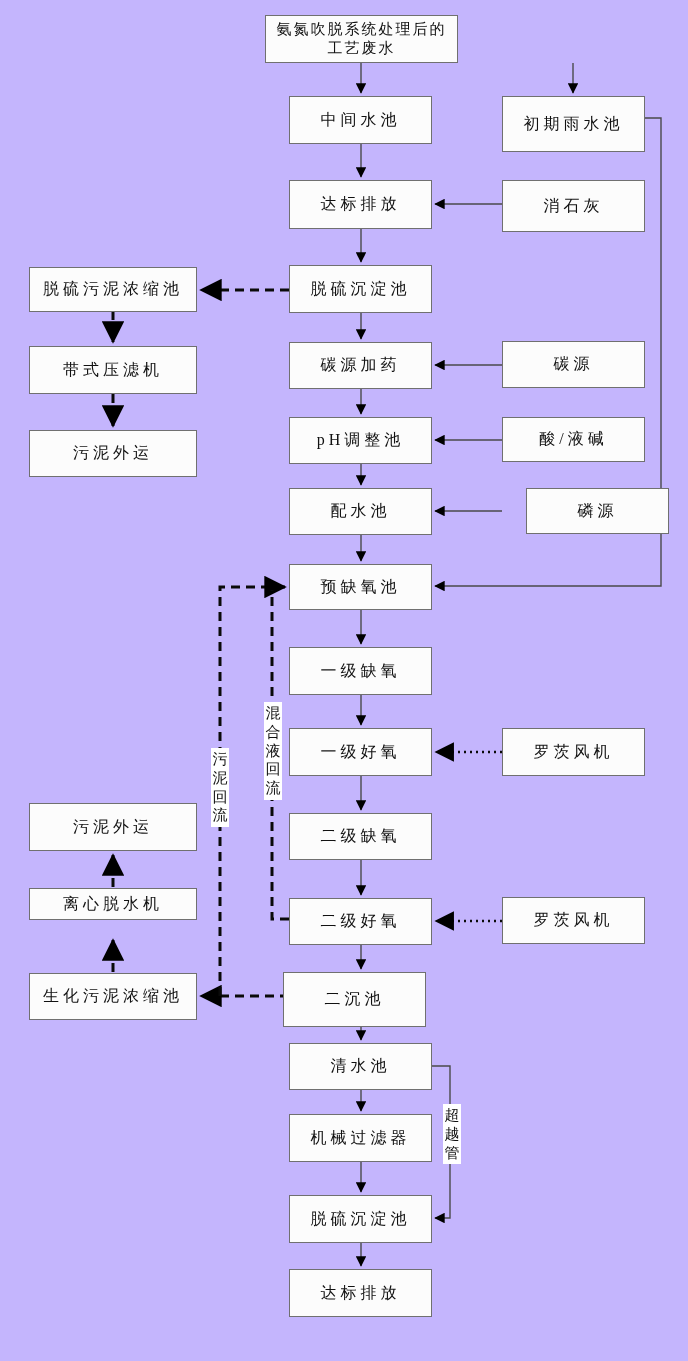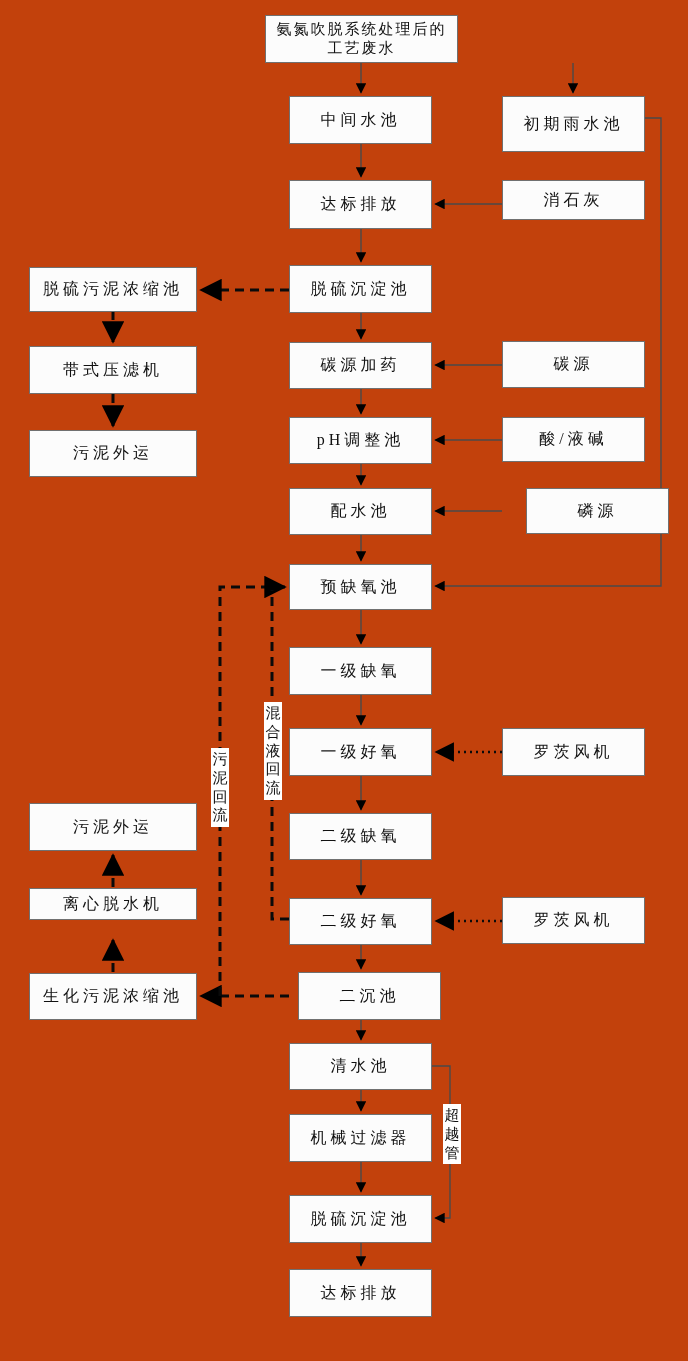--- a/index.html
+++ b/index.html
@@ -1,19 +1,19 @@
 <!DOCTYPE html>
 <html><head>
 <meta charset="utf-8">
 <style>
   html,body{margin:0;padding:0;background:#ffffff;}
   #stage{
     position:relative;
     width:688px;height:1361px;
-    background:#c2410c;
+    background:#c4b5fd;
     font-family:"Liberation Serif","DejaVu Serif",serif;
     color:#111;
     overflow:hidden;
   }
   #wires{position:absolute;left:0;top:0;width:688px;height:1361px;pointer-events:none;}
   .box{
     position:absolute;
     display:flex;align-items:center;justify-content:center;
     text-align:center;
     background:#fcfcfc;
@@ -98,21 +98,21 @@
       <line x1="502" y1="921" x2="436" y2="921"></line>
     </g>
   </svg>
 
   <div class="box small-ls" style="left:265px;top:15px;width:193px;height:48px">氨氮吹脱系统处理后的工艺废水</div>
 
   <div class="box" style="left:289px;top:96px;width:143px;height:48px">中间水池</div>
   <div class="box" style="left:502px;top:96px;width:143px;height:56px">初期雨水池</div>
 
   <div class="box" style="left:289px;top:180px;width:143px;height:49px">达标排放</div>
-  <div class="box" style="left:502px;top:180px;width:143px;height:40px">消石灰</div>
+  <div class="box" style="left:502px;top:180px;width:143px;height:52px">消石灰</div>
 
   <div class="box" style="left:29px;top:267px;width:168px;height:45px">脱硫污泥浓缩池</div>
   <div class="box" style="left:289px;top:265px;width:143px;height:48px">脱硫沉淀池</div>
 
   <div class="box" style="left:29px;top:346px;width:168px;height:48px">带式压滤机</div>
   <div class="box" style="left:289px;top:342px;width:143px;height:47px">碳源加药</div>
   <div class="box" style="left:502px;top:341px;width:143px;height:47px">碳源</div>
 
   <div class="box" style="left:29px;top:430px;width:168px;height:47px">污泥外运</div>
   <div class="box" style="left:289px;top:417px;width:143px;height:47px">pH调整池</div>
@@ -129,21 +129,21 @@
   <div class="box" style="left:502px;top:728px;width:143px;height:48px">罗茨风机</div>
 
   <div class="box" style="left:29px;top:803px;width:168px;height:48px">污泥外运</div>
   <div class="box" style="left:289px;top:813px;width:143px;height:47px">二级缺氧</div>
 
   <div class="box" style="left:29px;top:888px;width:168px;height:32px">离心脱水机</div>
   <div class="box" style="left:289px;top:898px;width:143px;height:47px">二级好氧</div>
   <div class="box" style="left:502px;top:897px;width:143px;height:47px">罗茨风机</div>
 
   <div class="box" style="left:29px;top:973px;width:168px;height:47px">生化污泥浓缩池</div>
-  <div class="box" style="left:298px;top:972px;width:143px;height:48px">二沉池</div>
+  <div class="box" style="left:283px;top:972px;width:143px;height:55px">二沉池</div>
 
   <div class="box" style="left:289px;top:1043px;width:143px;height:47px">清水池</div>
 
   <div class="box" style="left:289px;top:1114px;width:143px;height:48px">机械过滤器</div>
 
   <div class="box" style="left:289px;top:1195px;width:143px;height:48px">脱硫沉淀池</div>
 
   <div class="box" style="left:289px;top:1269px;width:143px;height:48px">达标排放</div>
 
   <div class="vlabel" style="left:211px;top:748px">污泥回流</div>

